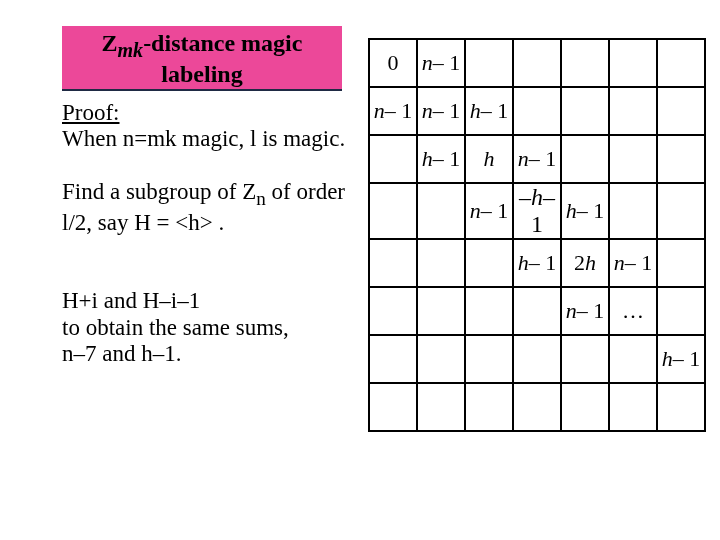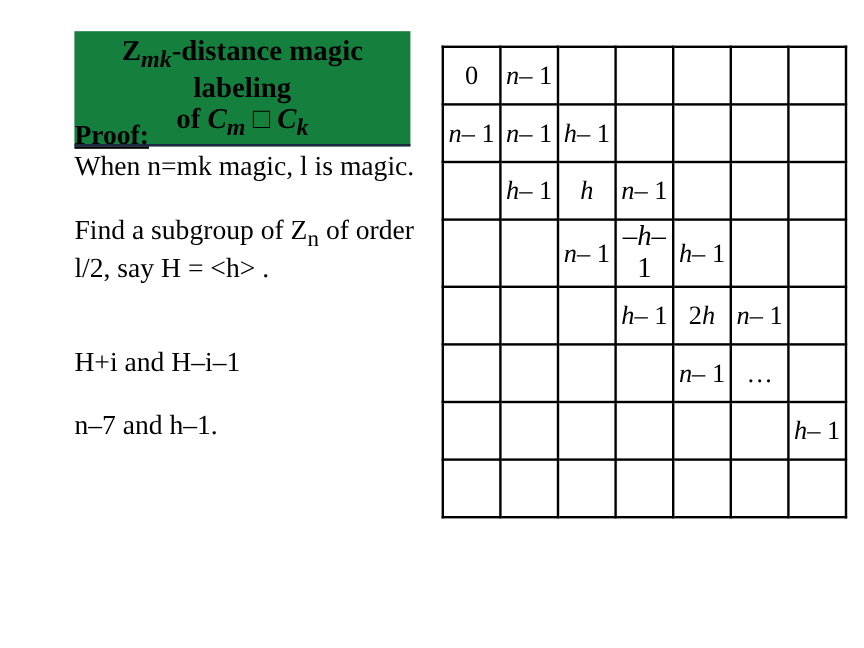--- a/index.html
+++ b/index.html
@@ -15,21 +15,21 @@
     position: relative;
     width: 720px;
     height: 540px;
     background: #fff;
   }
   .title-strip {
     position: absolute;
     left: 62px;
     top: 26px;
     width: 280px;
-    background: #15803d;
+    background: #ec4899;
     border-bottom: 2px solid #1f2a44;
     padding: 4px 4px 2px 4px;
     text-align: center;
     font-size: 24px;
     line-height: 1.1;
     font-weight: bold;
     color: #000;
     box-sizing: border-box;
   }
   .title-strip .sub1 { font-style: italic; font-weight: bold; }
@@ -39,21 +39,21 @@
     top: 100px;
     width: 290px;
     font-size: 23px;
     color: #000;
     line-height: 1.15;
   }
   .body-text p {
     margin: 0 0 26px 0;
   }
   .body-text .proof-label {
-    font-weight: bold;
+    font-weight: normal;
     text-decoration: underline;
   }
   .ital { }
 
   
   .grid {
     position: absolute;
     left: 368px;
     top: 38px;
     border-collapse: collapse;
@@ -73,37 +73,34 @@
 </style>
 </head>
 <body>
 
 <div class="slide">
 
   <div class="title-strip">
     <span>
       <span>Z</span><sub class="sub1">mk</sub><span>-distance magic labeling</span>
     </span><br>
-    <span>
-      <span>of </span><span class="sub1">C</span><sub class="sub1">m</sub><span> □ </span><span class="sub1">C</span><sub class="sub1">k</sub>
-    </span>
   </div>
 
   <div class="body-text">
     <p>
       <span class="proof-label">Proof:</span><br>
       <span>When </span><span class="ital">n=mk</span><span> magic, </span><span class="ital">l</span><span> is magic.</span>
     </p>
     <p>
       <span>Find a subgroup of  </span><span>Z</span><sub class="ital">n</sub><span> of order </span><span class="ital">l</span><span>/2, say </span><span class="ital">H</span><span> = &lt;</span><span class="ital">h</span><span>&gt; .</span>
     </p>
     <p>
       <br>
       <span class="ital">H+i</span><span> and  </span><span class="ital">H–i–</span><span>1</span><br>
-      <br>
+      <span>to obtain the same sums,</span><br>
       <span class="ital">n–</span><span>7 and </span><span class="ital">h–</span><span>1.</span>
     </p>
   </div>
 
   <table class="grid">
 
     <tbody>
         <tr>
       <td><span>0</span></td>
       <td><span class="i">n</span><span>– 1</span></td>

